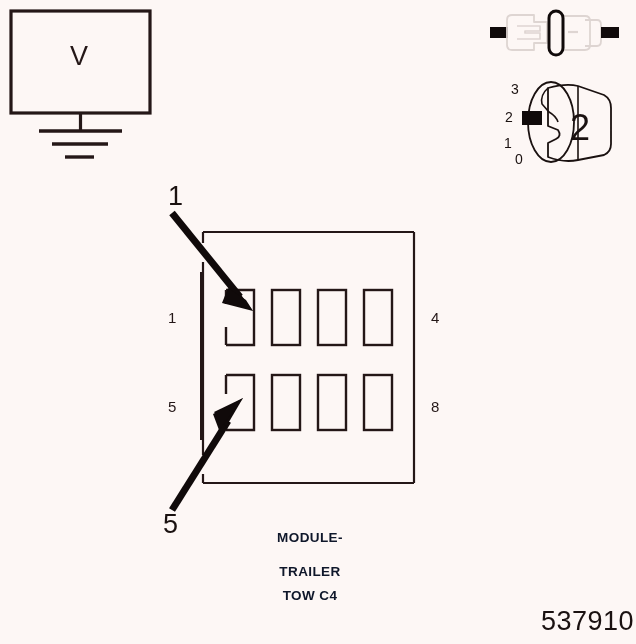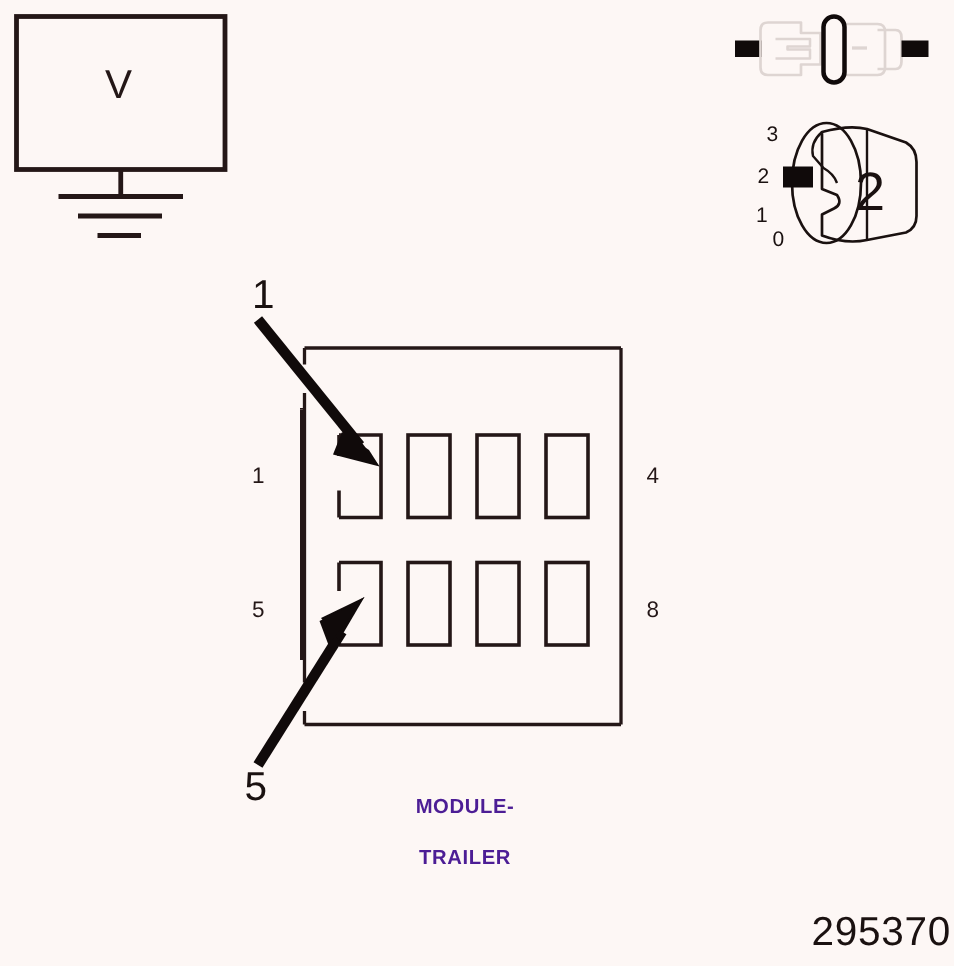--- a/index.html
+++ b/index.html
@@ -47,21 +47,21 @@
   
   .scale-num {
     font-size: 14px;
     color: #1a1110;
     font-family: "Liberation Sans", sans-serif;
   }
   .module-label {
     font-size: 13.5px;
     font-weight: bold;
     letter-spacing: 0.4px;
-    color: #4c1d95;
+    color: #0f172a;
     text-align: center;
     font-family: "Liberation Sans", sans-serif;
   }
   .fig-num {
     font-size: 27px;
     color: #1a1110;
     letter-spacing: 0.5px;
     font-family: "Liberation Sans", sans-serif;
   }
   .meter-letter {
@@ -188,17 +188,18 @@
   <div class="txt pin-num" style="left:431px; top:310px;">4</div>
   <div class="txt pin-num" style="left:168px; top:399px;">5</div>
   <div class="txt pin-num" style="left:431px; top:399px;">8</div>
 
   <div class="txt callout-num" style="left:168px; top:183px;">1</div>
   <div class="txt callout-num" style="left:163px; top:511px;">5</div>
 
   <div class="module-label" style="position:absolute; left:240px; top:530px; width:140px;">
     <div>MODULE-</div>
     <div style="margin-top:19px;">TRAILER</div>
+    <div style="margin-top:9px;">TOW C4</div>
   </div>
 
-  <div class="txt fig-num" style="left:541px; top:608px;">295370</div>
+  <div class="txt fig-num" style="left:541px; top:608px;">537910</div>
 
 </div>
 
 </body></html>

